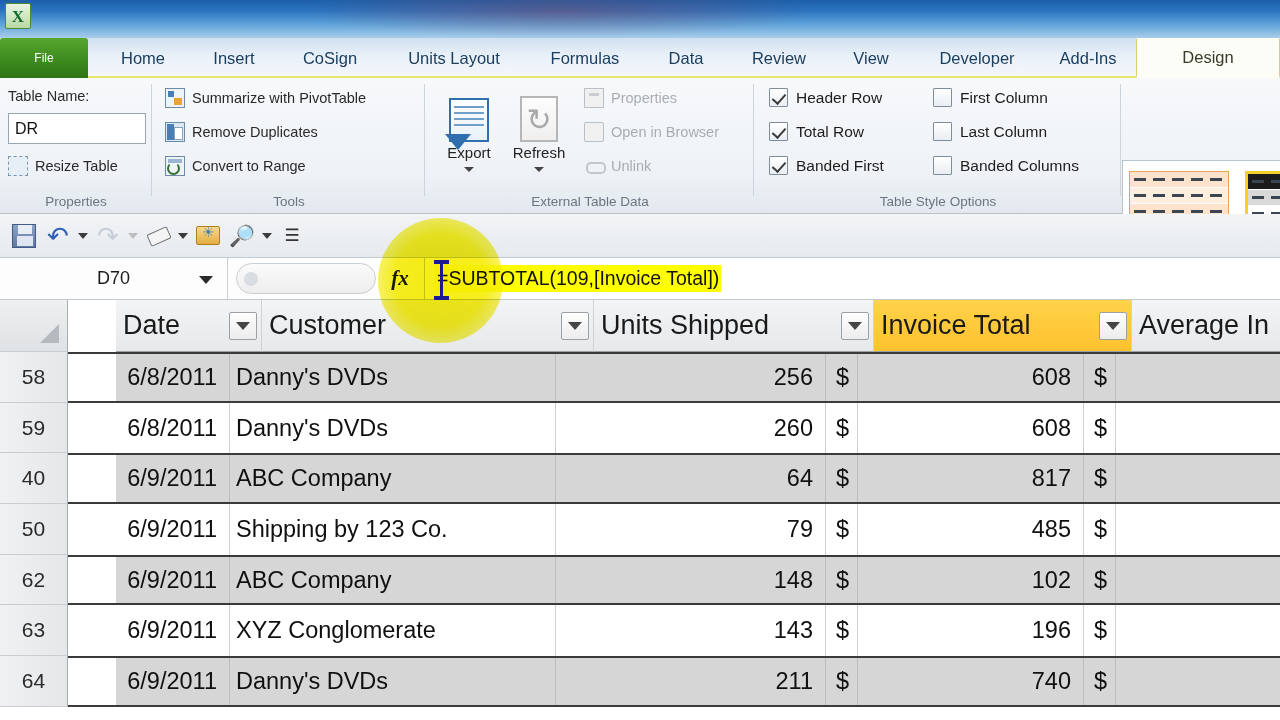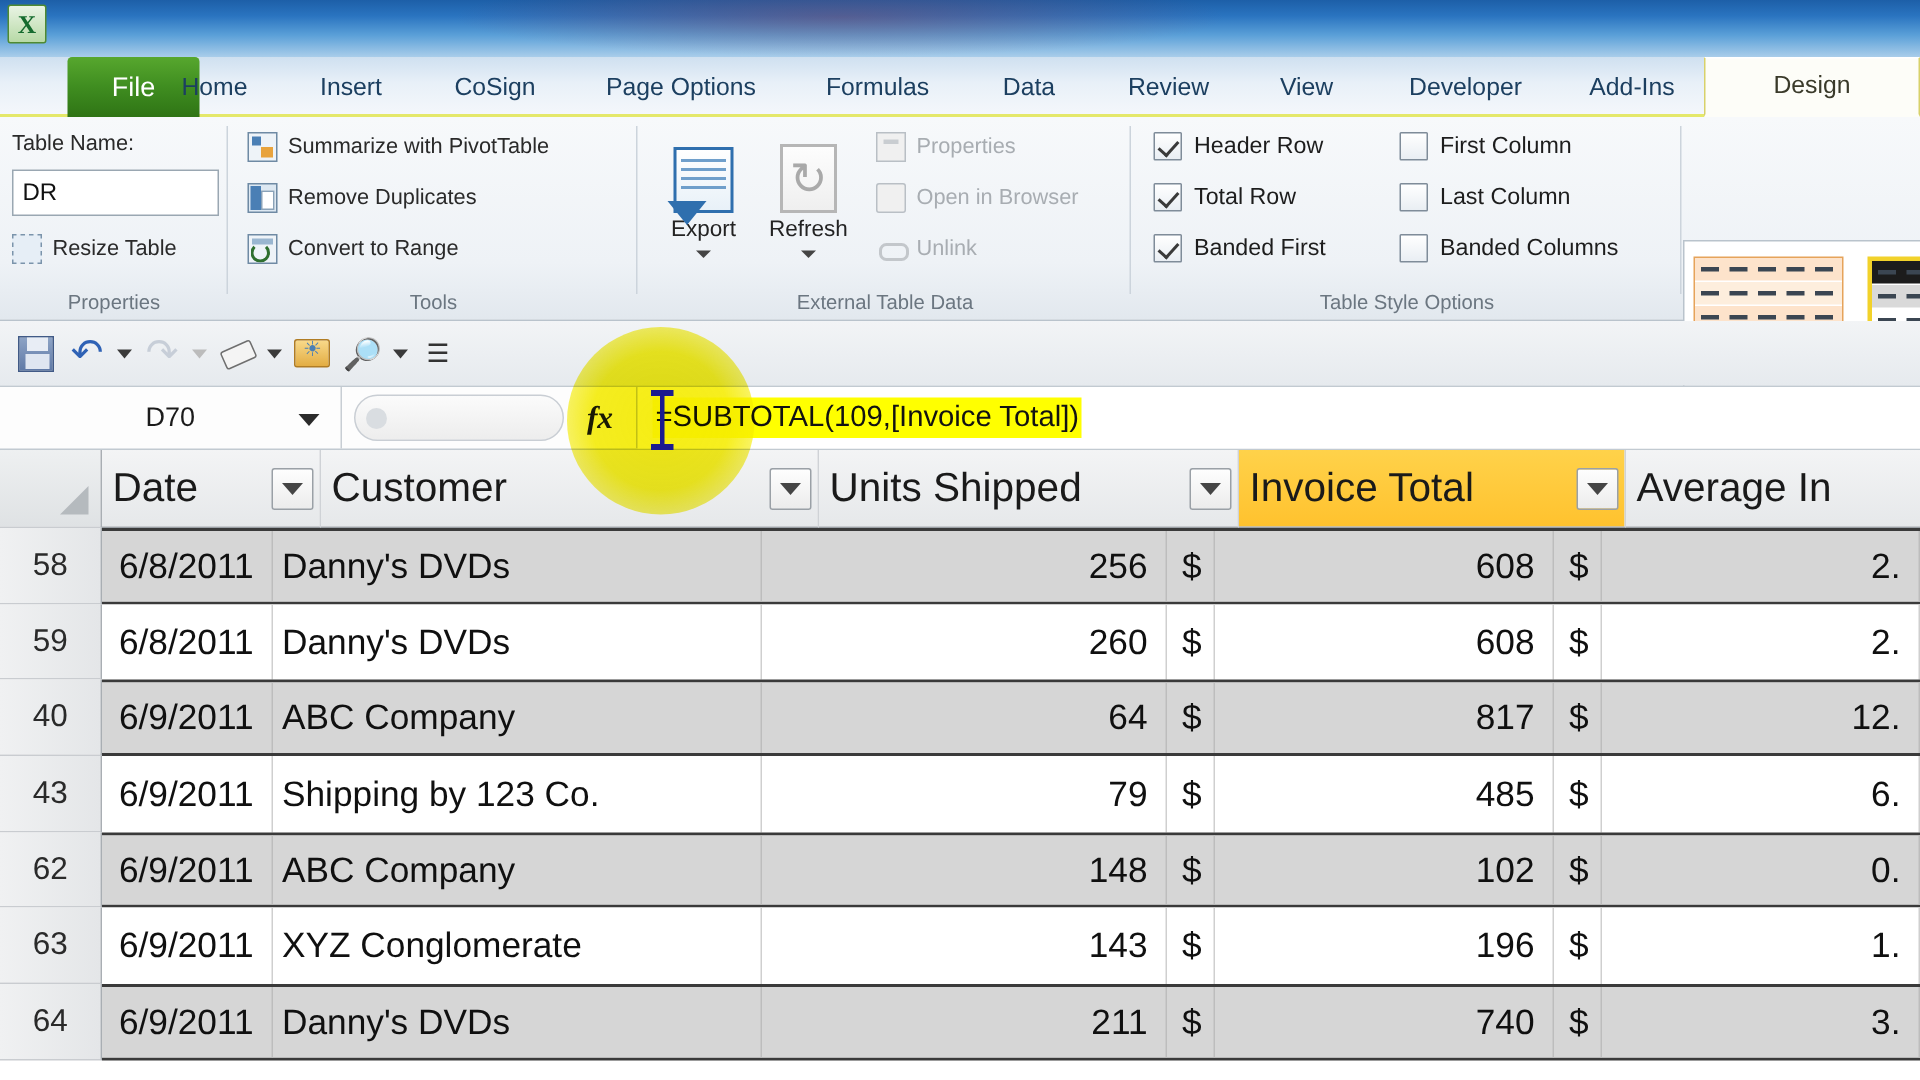--- a/index.html
+++ b/index.html
@@ -51,22 +51,21 @@
   }
   .tab {
     position: absolute; top: 0; height: 40px;
     display: flex; align-items: center; justify-content: center;
     font-size: 16.5px; color: #1c3f60; padding: 0 6px;
     cursor: default; white-space: nowrap;
   }
   .tab.file {
     background: linear-gradient(to bottom,#57a72e 0%, #3f8d20 50%, #2f7415 100%);
     color: #ffffff; border-radius: 3px 3px 0 0;
-    font-size: 18px;
-    margin-left: 45px;
+    font-size: 12px;
   }
   .tab.design {
     background: #fdfdf8; color: #3a3a2a;
     border-left: 1px solid #d8d16a; border-right: 1px solid #d8d16a;
     border-top: 1px solid #fff; border-bottom: 2px solid #fdfdf8;
     z-index: 4;
   }
 
   
   .ribbon {
@@ -256,21 +255,21 @@
   }
   .cells { flex: 1; display: flex; }
   .c {
     display: flex; align-items: center; height: 100%;
     font-size: 23.5px; color: #101010; white-space: nowrap; overflow: hidden;
   }
   .c.num { justify-content: flex-end; padding-right: 12px; }
   .c.txt { justify-content: flex-start; padding-left: 6px; }
   .c.cur { justify-content: flex-start; padding-left: 10px; }
 
-  .w-date { width: 114px; flex:0 0 114px; }
+  .w-date { width: 114px; flex:0 0 114px;margin-left:48px; }
   .w-cust { width: 326px; flex:0 0 326px; }
   .w-units { width: 270px; flex:0 0 270px; }
   .w-dol  { width: 32px;  flex:0 0 32px; }
   .w-inv  { width: 226px; flex:0 0 226px; }
   .w-dol2 { width: 32px;  flex:0 0 32px; }
   .w-avg  { width: 212px; flex:0 0 212px; }
 
   
   .hdrcell {
     background: linear-gradient(to bottom,#f3f4f5,#e6e8ea);
@@ -320,21 +319,21 @@
 
   <div class="titlebar">
     <div class="xl-logo">X</div>
   </div>
 
   <div class="tabstrip" id="tabstrip">
       <div class="tab file" style="left: 0px; width: 88px;">File</div>
       <div class="tab" style="left: 100px; width: 86px;">Home</div>
       <div class="tab" style="left: 192px; width: 84px;">Insert</div>
       <div class="tab" style="left: 283px; width: 94px;">CoSign</div>
-      <div class="tab" style="left: 387px; width: 134px;">Page Options</div>
+      <div class="tab" style="left: 387px; width: 134px;">Units Layout</div>
       <div class="tab" style="left: 530px; width: 110px;">Formulas</div>
       <div class="tab" style="left: 648px; width: 76px;">Data</div>
       <div class="tab" style="left: 731px; width: 96px;">Review</div>
       <div class="tab" style="left: 833px; width: 76px;">View</div>
       <div class="tab" style="left: 916px; width: 122px;">Developer</div>
       <div class="tab" style="left: 1044px; width: 88px;">Add-Ins</div>
       <div class="tab design" style="left: 1136px; width: 144px;">Design</div>
     </div>
 
   <div class="ribbon">
@@ -609,21 +608,21 @@
           <div class="c num w-date">6/9/2011</div>
           <div class="c txt w-cust">ABC Company</div>
           <div class="c num w-units">64</div>
           <div class="c cur w-dol">$</div>
           <div class="c num w-inv">817</div>
           <div class="c cur w-dol2">$</div>
           <div class="c num w-avg">12.</div>
         </div>
       </div>
       <div class="srow band-b">
-        <div class="gutter">43</div>
+        <div class="gutter">50</div>
         <div class="cells">
           <div class="c num w-date">6/9/2011</div>
           <div class="c txt w-cust">Shipping by 123 Co.</div>
           <div class="c num w-units">79</div>
           <div class="c cur w-dol">$</div>
           <div class="c num w-inv">485</div>
           <div class="c cur w-dol2">$</div>
           <div class="c num w-avg">6.</div>
         </div>
       </div>

